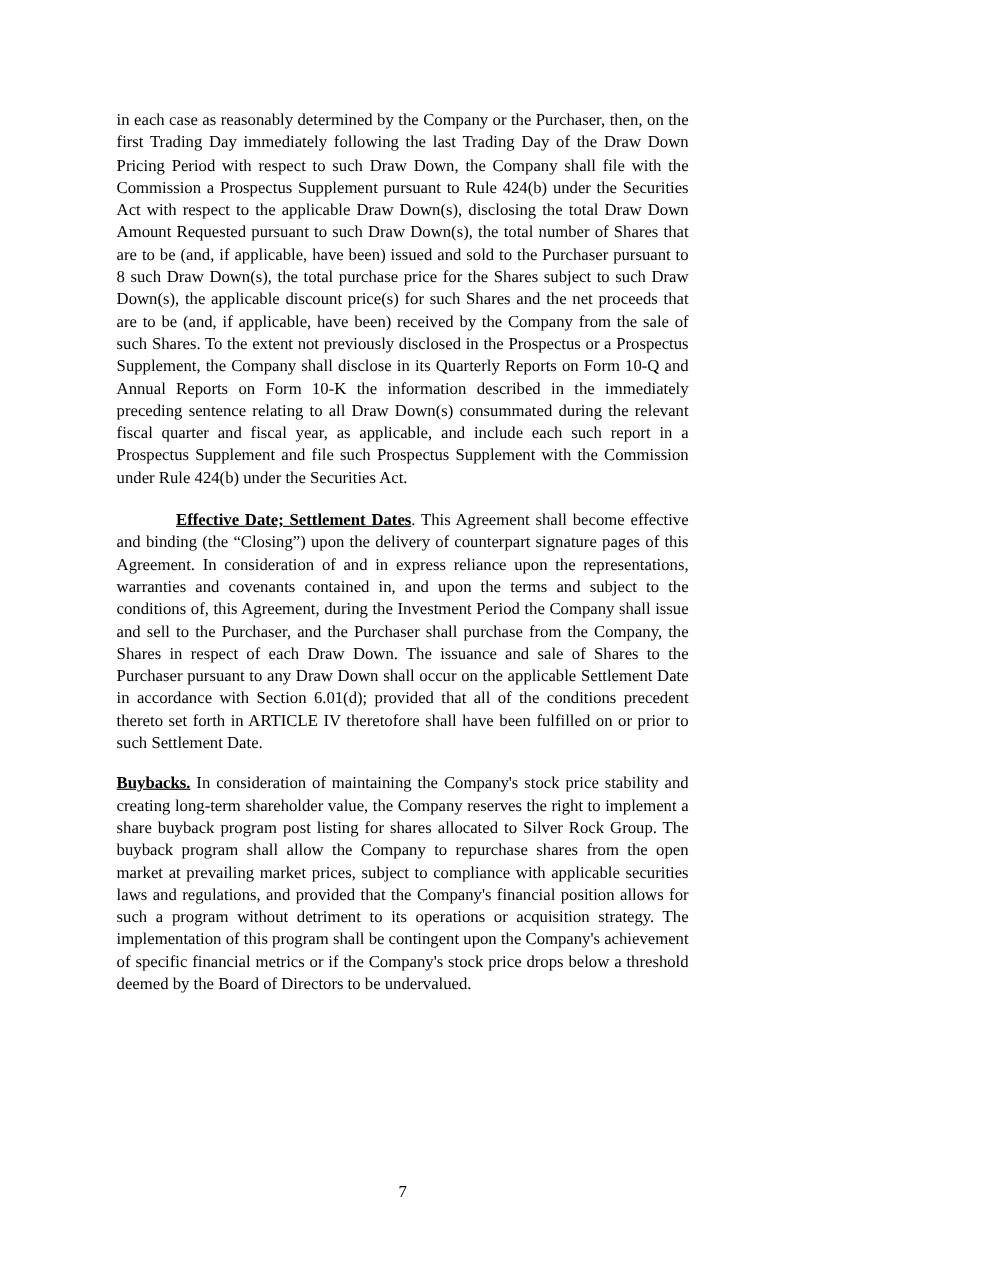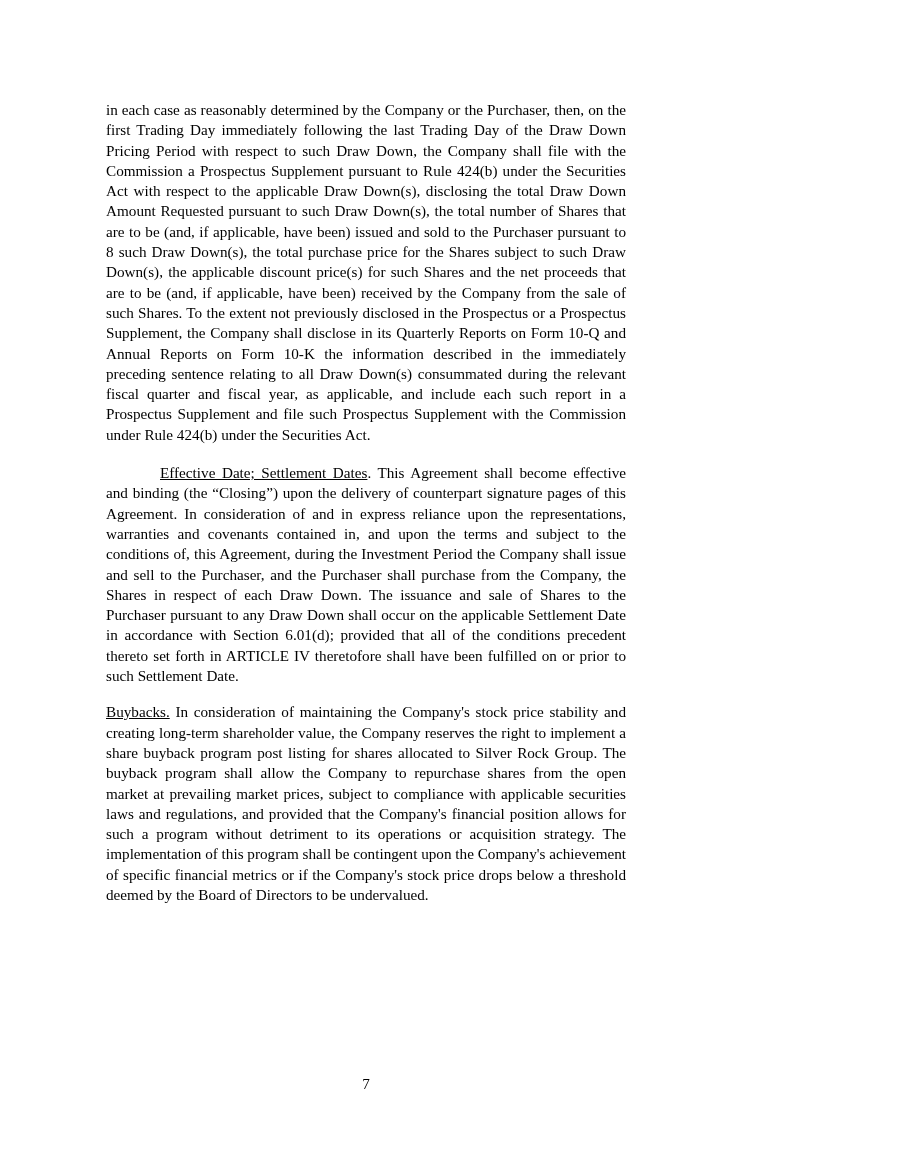--- a/index.html
+++ b/index.html
@@ -31,21 +31,21 @@
   .para {
     margin: 0 0 16px 0;
   }
   .para.first {
     margin-bottom: 18px;
   }
   .para.indent {
     text-indent: 54px;
   }
   .run-head {
-    font-weight: normal;
+    font-weight: bold;
     text-decoration: underline;
   }
   .page-number {
     position: absolute;
     left: 0;
     right: 0;
     bottom: 72px;
     text-align: center;
     font-size: 15.2px;
     font-family: "Liberation Serif", "DejaVu Serif", serif;

